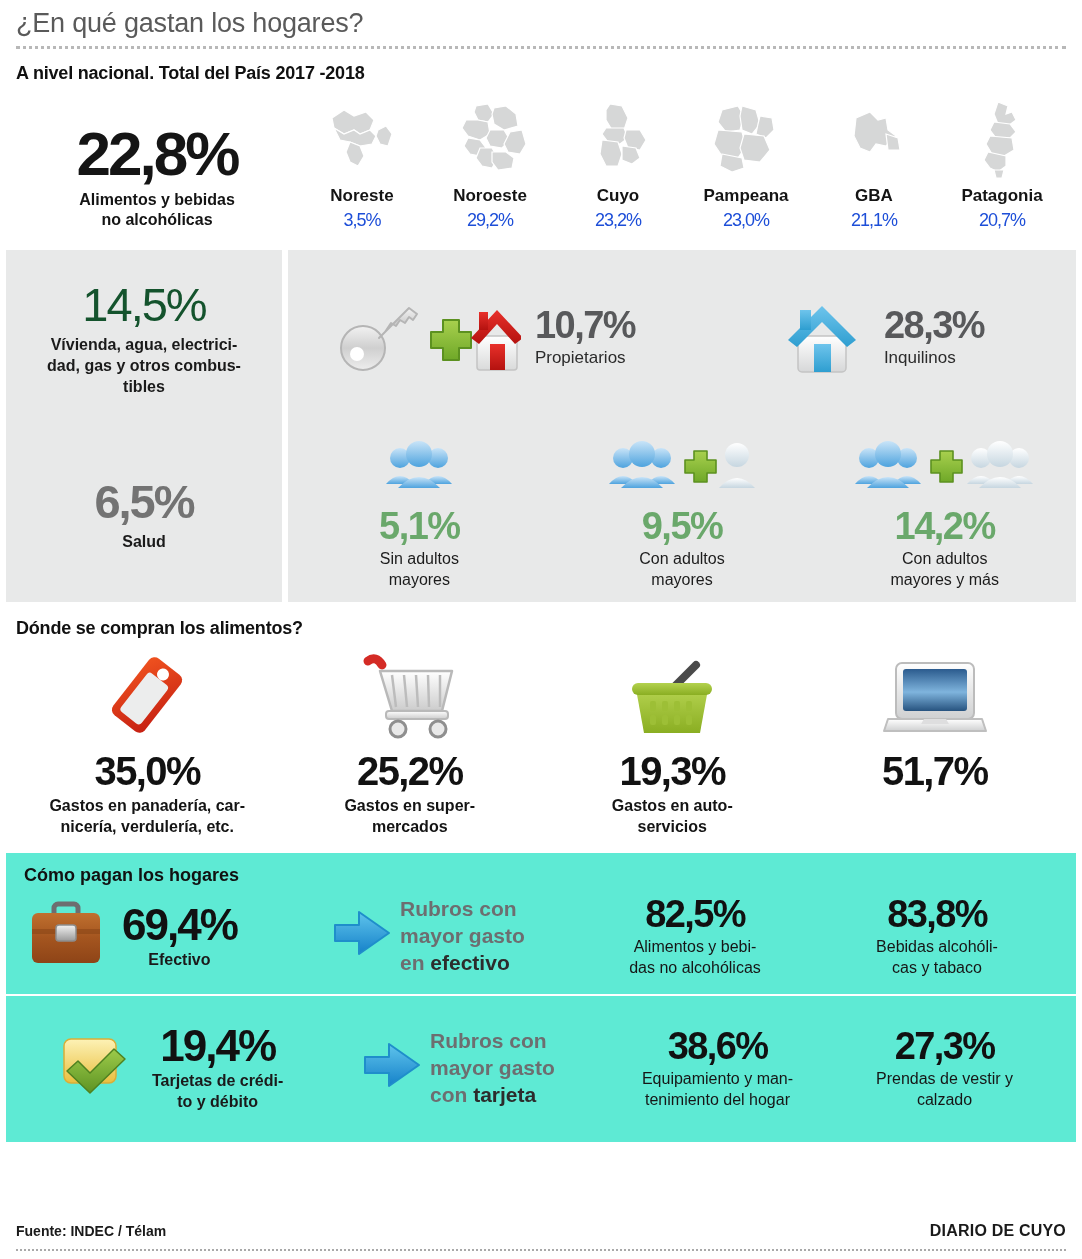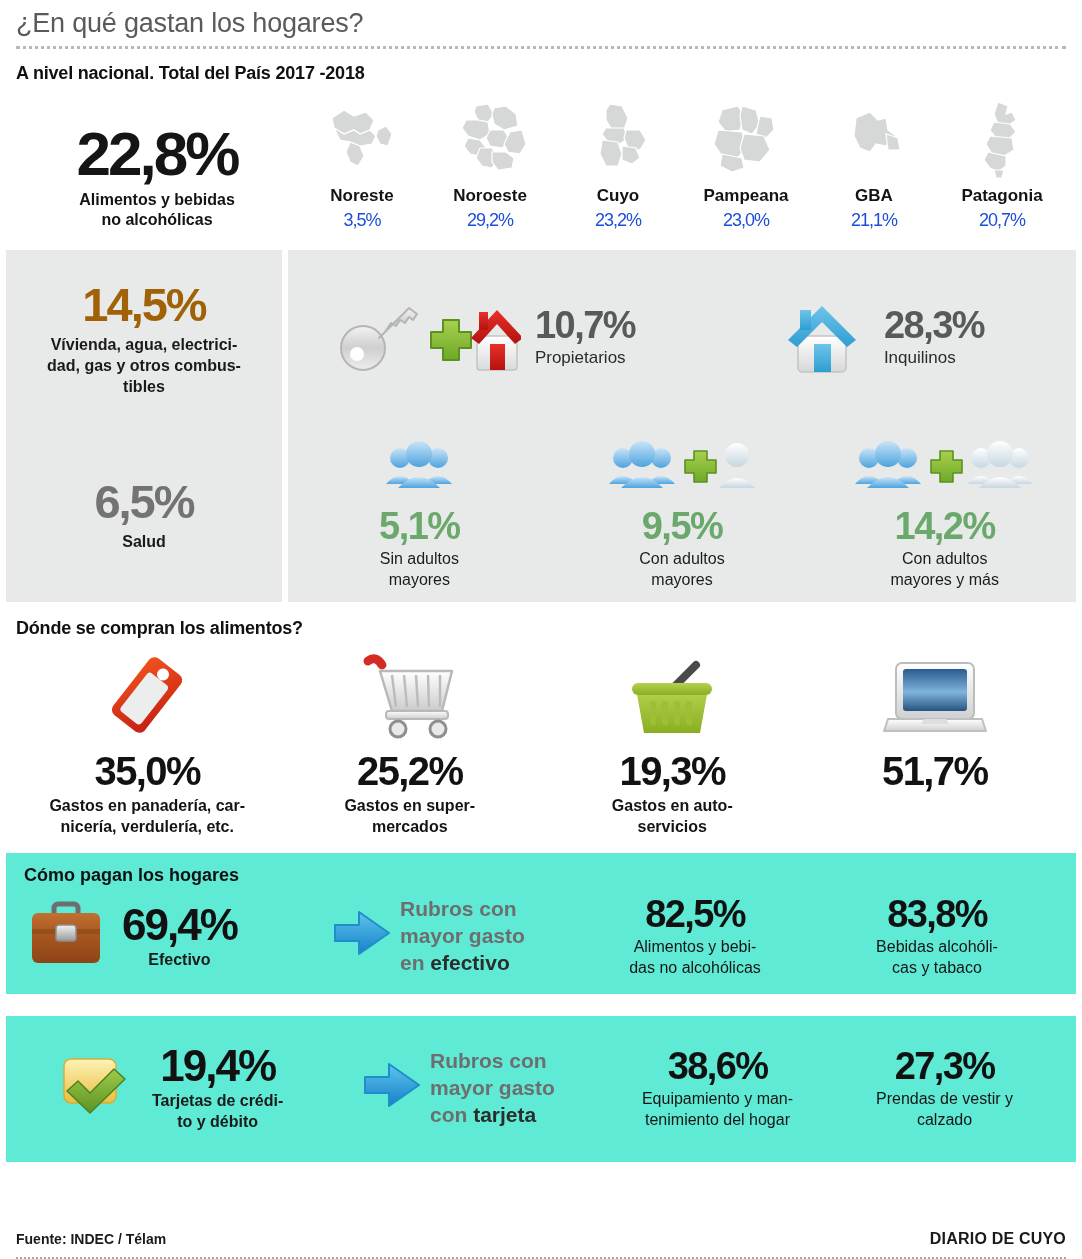--- a/index.html
+++ b/index.html
@@ -114,22 +114,22 @@
     flex: 1;
     display: flex;
     flex-direction: column;
     justify-content: center;
     align-items: center;
     padding: 0 14px;
     text-align: center;
   }
   .house-left .big-blue {
     font-size: 47px;
-    font-weight: bold;
-    color: #a16207;
+    font-weight: normal;
+    color: #14532d;
     letter-spacing: -2px;
     line-height: 50px;
   }
   .house-left .big-green {
     font-size: 47px;
     font-weight: bold;
     color: #737373;
     letter-spacing: -2px;
     line-height: 50px;
   }
@@ -230,21 +230,21 @@
     line-height: 21px;
     color: #141414;
   }
 
   
   .sec-pay {
     margin-top: 16px;
     padding: 0 6px;
   }
   .pay-panel { background: #5eead4; padding: 12px 18px 16px 18px; }
-  .pay-panel + .pay-panel { margin-top: 22px; padding-left: 48px; }
+  .pay-panel + .pay-panel { margin-top: 2px; padding-left: 48px; }
   .pay-heading {
     font-size: 18px;
     font-weight: bold;
     color: #111;
     margin-bottom: 6px;
   }
   .pay-row { display: flex; align-items: center; }
   .pay-badge {
     display: flex;
     align-items: center;
@@ -286,21 +286,21 @@
   }
   .pay-stat .lbl {
     font-size: 16px;
     line-height: 21px;
     color: #161616;
   }
 
   
   .footer {
     position: absolute;
-    left: 0; right: 0; bottom: 0;
+    left: 0; right: 0; bottom: 8px;
     padding: 0 16px;
   }
   .footer-inner {
     display: flex;
     justify-content: space-between;
     align-items: center;
     font-size: 14px;
     font-weight: bold;
     padding-bottom: 9px;
   }

